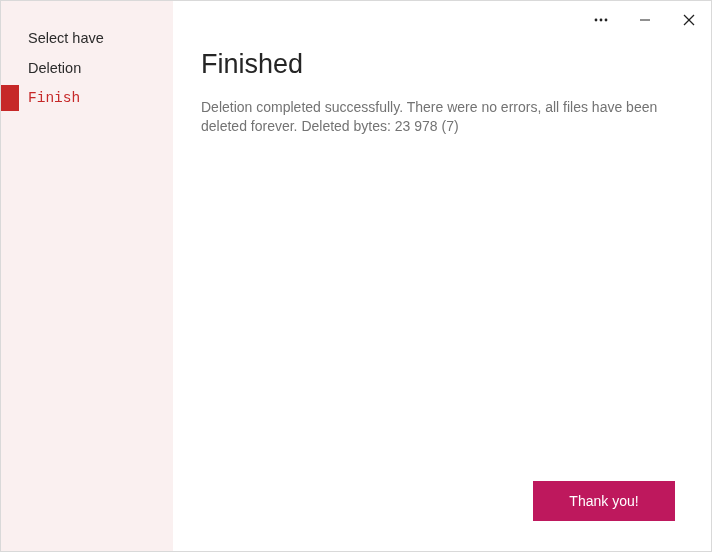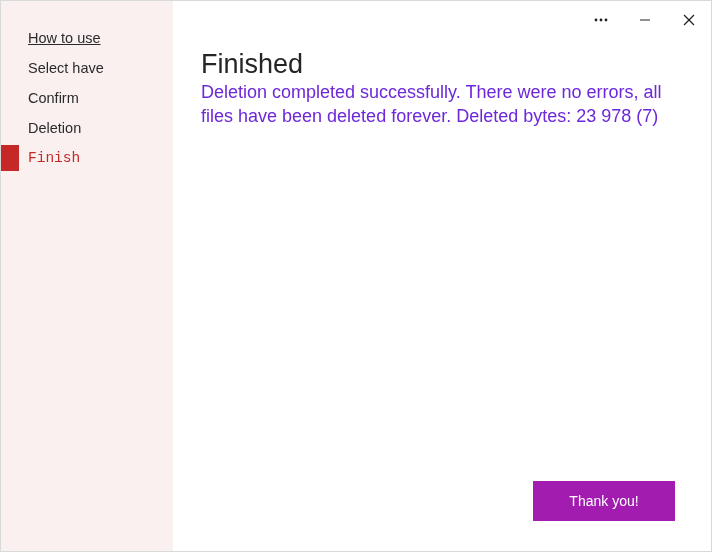--- a/index.html
+++ b/index.html
@@ -59,55 +59,50 @@
     display: flex;
     align-items: center;
     justify-content: center;
     cursor: pointer;
   }
   .titlebar-btn svg { display:block; }
   .page-title {
     font-size: 27px;
     font-weight: 400;
     color: #252525;
+    margin-bottom: 18px;
   }
   .page-body {
-    font-size: 18px;
+    font-size: 14px;
     line-height: 1.35;
-    color: #6d28d9;
+    color: #737373;
     max-width: 480px;
   }
   .primary-btn {
     position: absolute;
     right: 36px;
     bottom: 30px;
-    background: #a21caf;
+    background: #be185d;
     color: #fff;
     border: none;
     width: 142px;
     height: 40px;
     font-size: 14px;
     cursor: pointer;
     font-family: inherit;
   }
 </style>
 </head>
 <body>
 
 <div class="app">
 
   <nav class="sidebar">
-    <div class="sidebar-item underlined">
-      <span>How to use</span>
-    </div>
     <div class="sidebar-item">
       <span>Select have</span>
-    </div>
-    <div class="sidebar-item">
-      <span>Confirm</span>
     </div>
     <div class="sidebar-item">
       <span>Deletion</span>
     </div>
     <div class="sidebar-item active">
       <span>Finish</span>
     </div>
   </nav>
 
   <main class="main">

